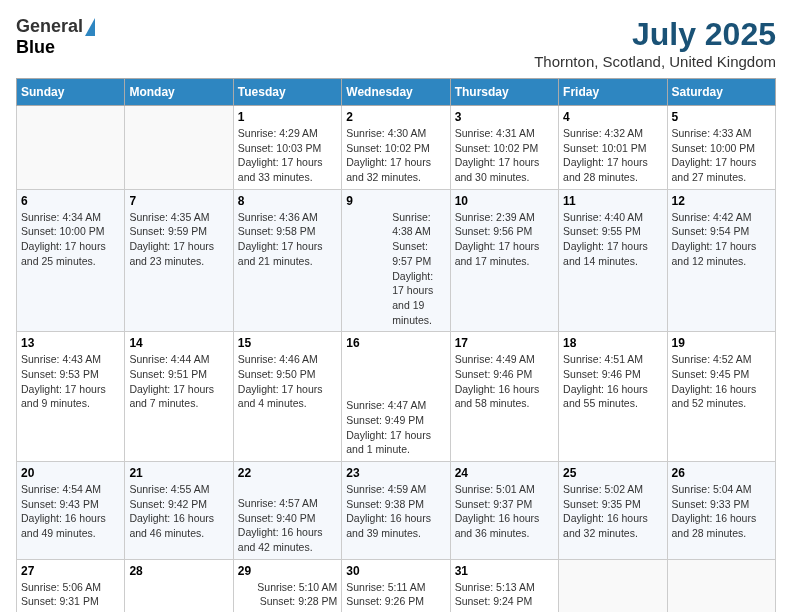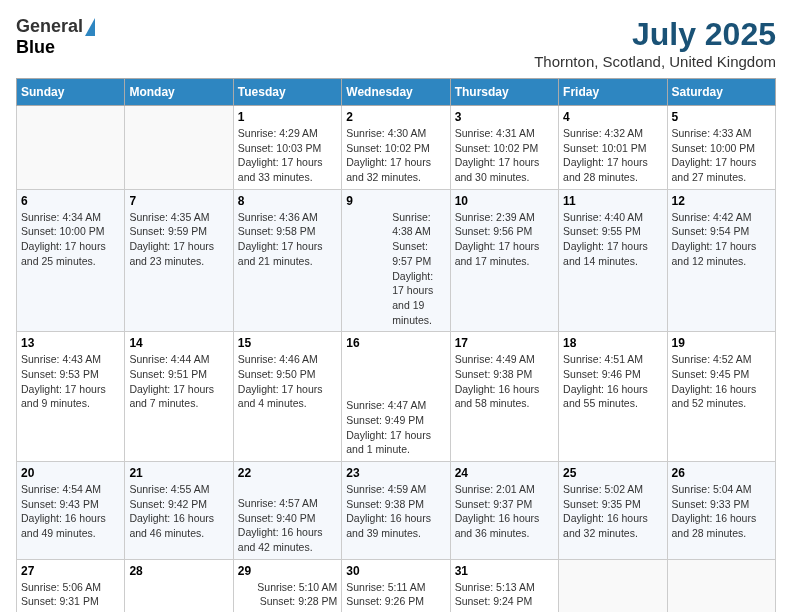--- a/index.html
+++ b/index.html
@@ -223,21 +223,21 @@
         </td>
         <td>
           <span class="day-number">16</span>
           <div class="day-info" style="white-space: pre-line; margin-top: 48px;">Sunrise: 4:47 AM
 Sunset: 9:49 PM
 Daylight: 17 hours and 1 minute.</div>
         </td>
         <td>
           <span class="day-number">17</span>
           <div class="day-info" style="white-space: pre-line;">Sunrise: 4:49 AM
-Sunset: 9:38 PM
+Sunset: 9:46 PM
 Daylight: 16 hours and 58 minutes.</div>
         </td>
         <td>
           <span class="day-number">18</span>
           <div class="day-info" style="white-space: pre-line;">Sunrise: 4:51 AM
 Sunset: 9:46 PM
 Daylight: 16 hours and 55 minutes.</div>
         </td>
         <td>
           <span class="day-number">19</span>
@@ -266,21 +266,21 @@
 Daylight: 16 hours and 42 minutes.</div>
         </td>
         <td>
           <span class="day-number">23</span>
           <div class="day-info" style="white-space: pre-line;">Sunrise: 4:59 AM
 Sunset: 9:38 PM
 Daylight: 16 hours and 39 minutes.</div>
         </td>
         <td>
           <span class="day-number">24</span>
-          <div class="day-info" style="white-space: pre-line;">Sunrise: 2:01 AM
+          <div class="day-info" style="white-space: pre-line;">Sunrise: 5:01 AM
 Sunset: 9:37 PM
 Daylight: 16 hours and 36 minutes.</div>
         </td>
         <td>
           <span class="day-number">25</span>
           <div class="day-info" style="white-space: pre-line;">Sunrise: 5:02 AM
 Sunset: 9:35 PM
 Daylight: 16 hours and 32 minutes.</div>
         </td>
         <td>

